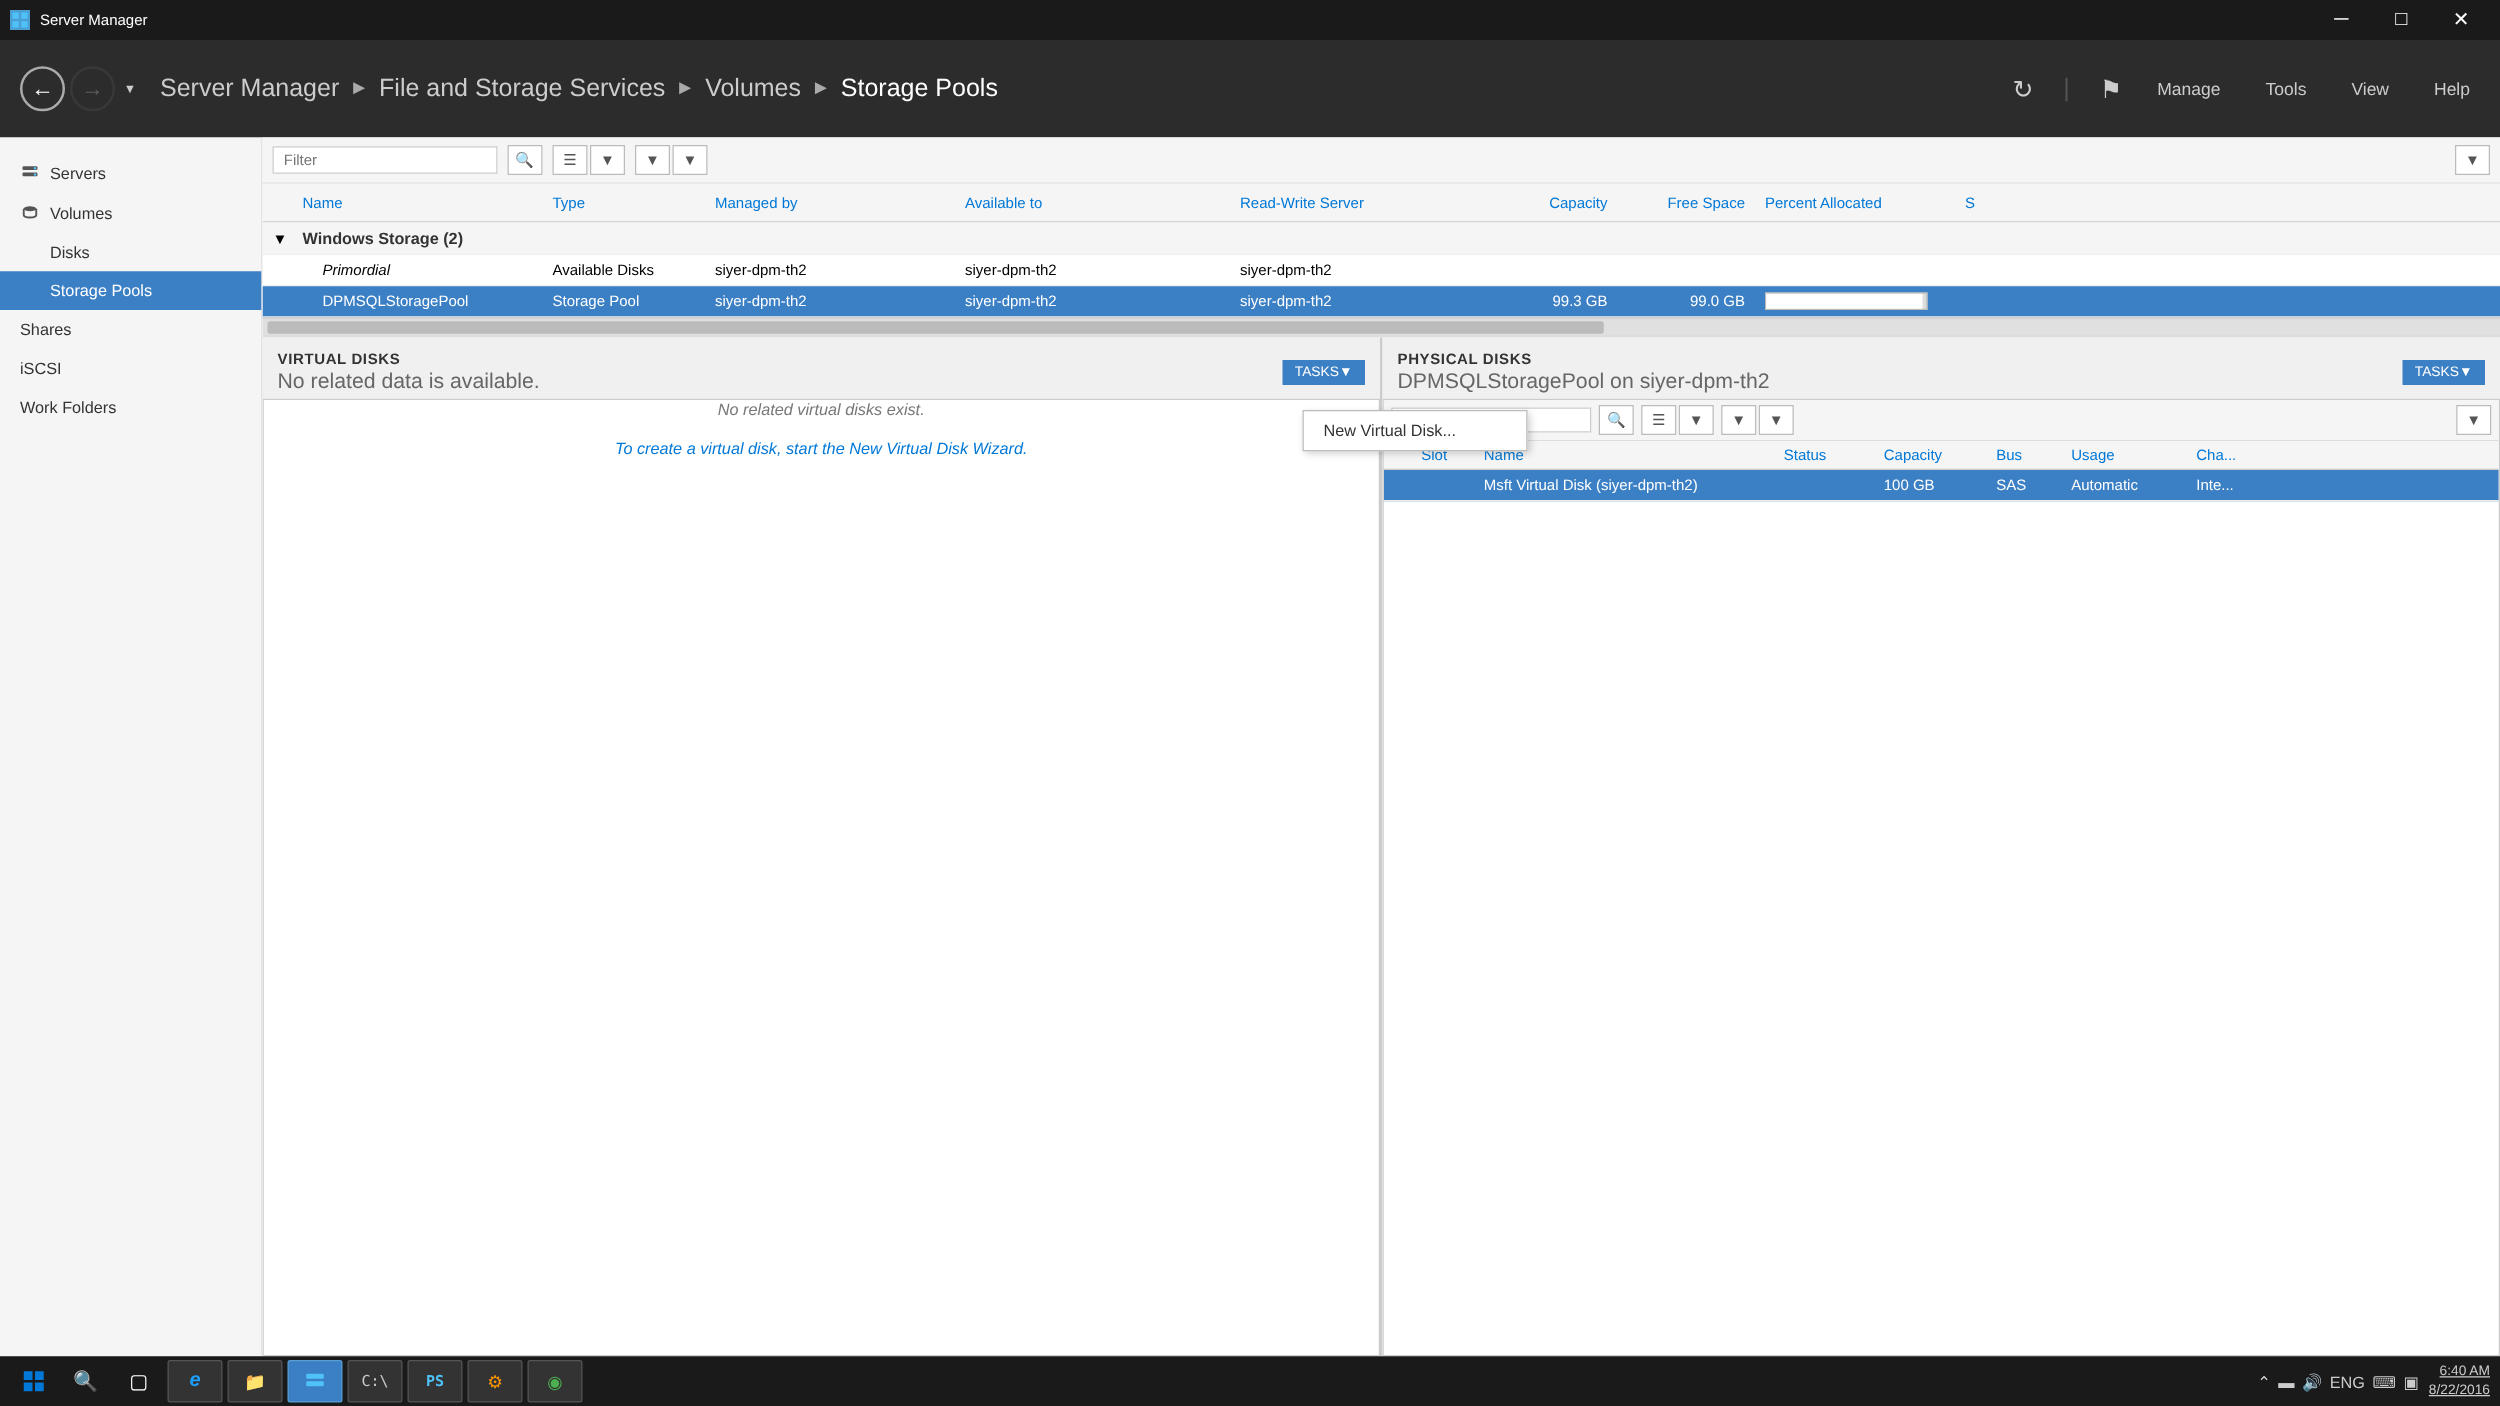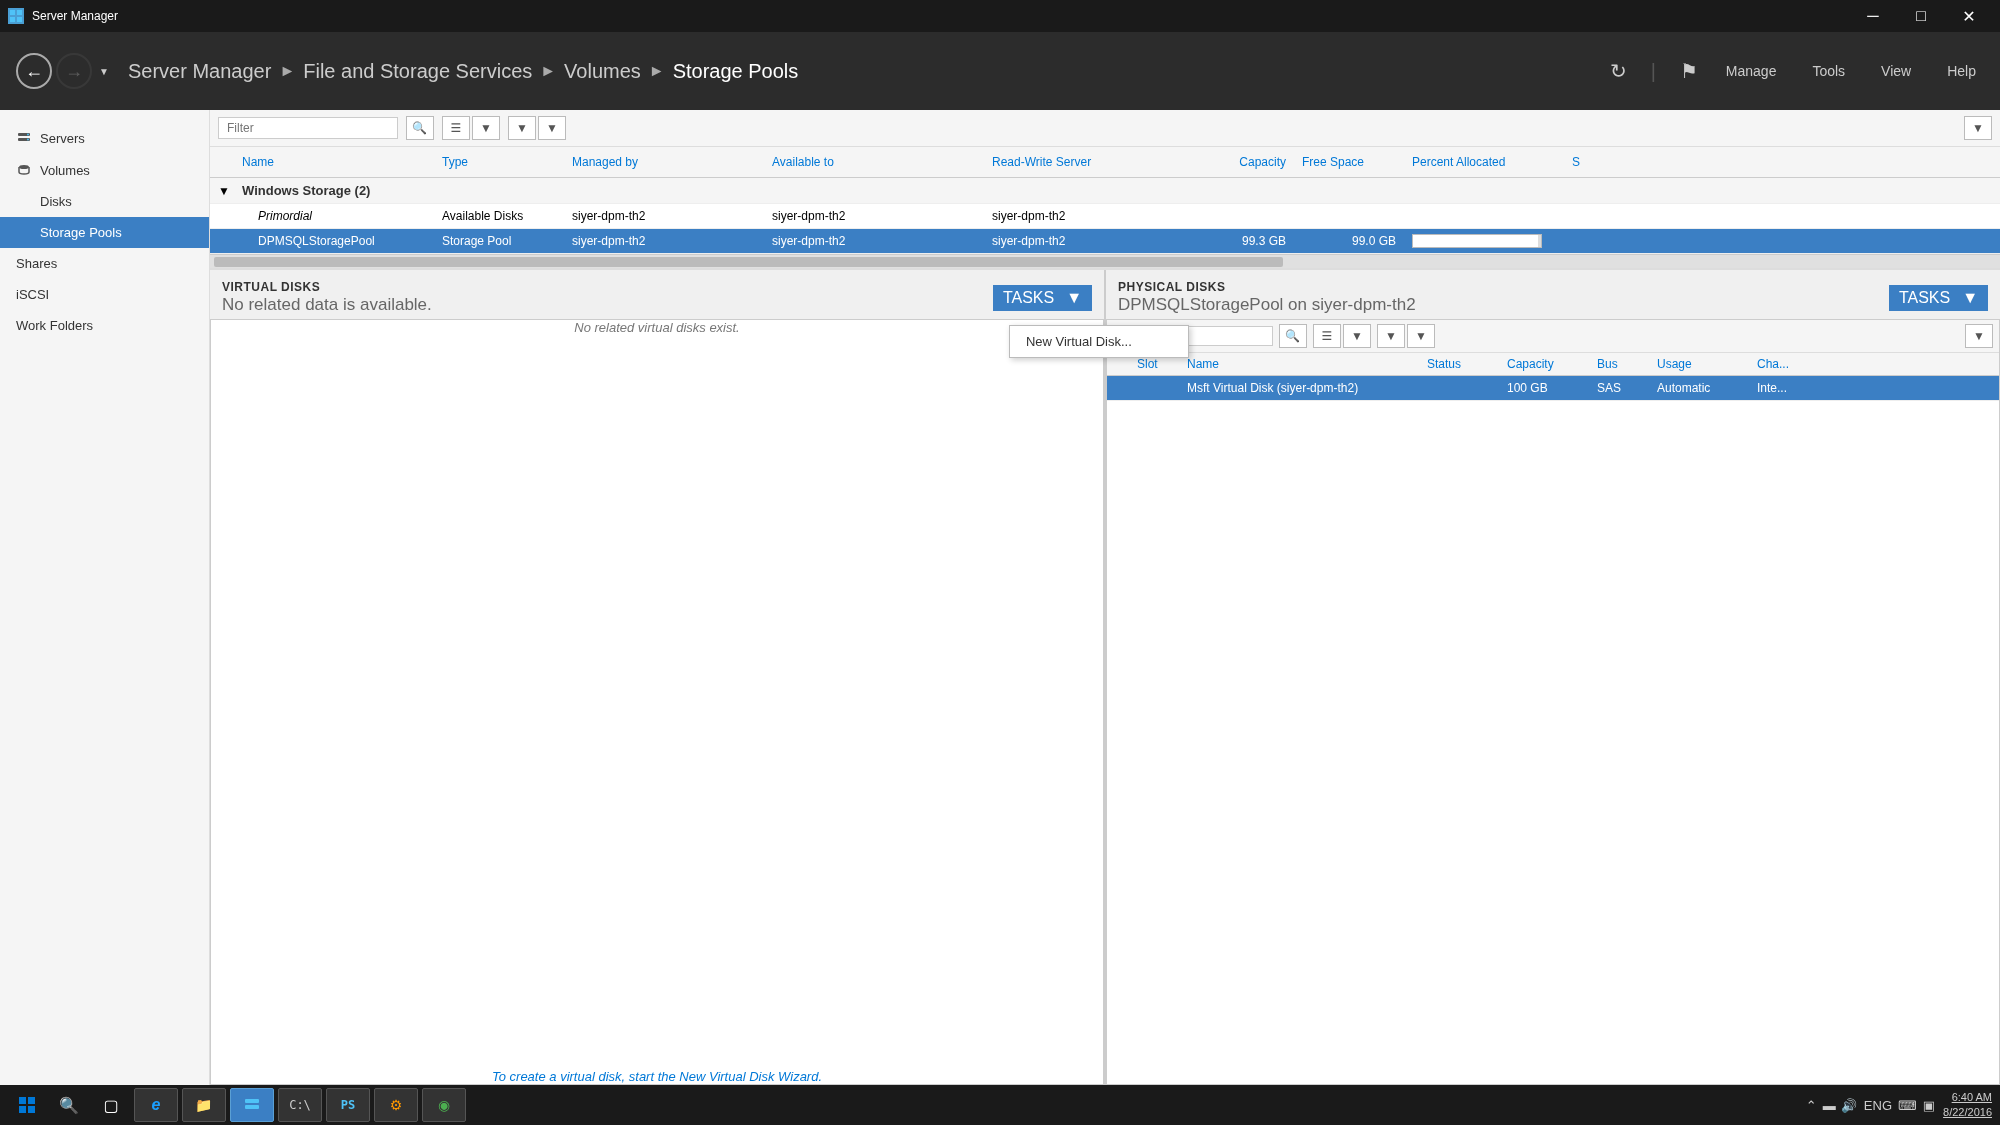--- a/index.html
+++ b/index.html
@@ -110,21 +110,21 @@
       font-size: 12px;
       color: #0078d7;
     }
     .th { padding: 4px 8px; font-weight: normal; flex-shrink: 0; }
     .th.name { width: 200px; }
     .th.type { width: 130px; }
     .th.managed-by { width: 200px; }
     .th.available-to { width: 220px; }
     .th.rw-server { width: 220px; }
     .th.capacity { width: 90px; text-align: right; }
-    .th.free-space { width: 110px; text-align: left; }
+    .th.free-space { width: 110px; text-align: right; }
     .th.percent { width: 160px; }
     .th.status { width: 80px; }
 
     .table-row {
       display: flex;
       align-items: center;
       border-bottom: 1px solid #eee;
       font-size: 12px;
     }
     .table-row.selected { background: #3b7fc4; color: #fff; }
@@ -174,44 +174,44 @@
       align-items: center;
       justify-content: space-between;
     }
     .panel-title { font-size: 12px; font-weight: 700; color: #333; text-transform: uppercase; letter-spacing: 0.5px; }
     .panel-subtitle { font-size: 17px; color: #666; margin-top: 1px; }
     .tasks-btn {
       background: #3b7fc4;
       color: #fff;
       border: none;
       padding: 4px 10px;
-      font-size: 16px;
+      font-size: 11px;
       cursor: pointer;
       display: flex;
       align-items: center;
-      gap: 12px;
+      gap: 0;
     }
 
     .panel-content {
       flex: 1;
       background: #fff;
       margin: 0 0 0 0;
       border: 1px solid #ccc;
       display: flex;
       flex-direction: column;
       overflow: hidden;
       position: relative;
     }
 
     .empty-panel {
       flex: 1;
       display: flex;
       flex-direction: column;
       align-items: center;
-      justify-content: space-between;
+      justify-content: flex-start;
       gap: 16px;
       color: #777;
       font-style: italic;
       font-size: 13px;
     }
     .empty-link { color: #0078d7; text-decoration: none; font-style: italic; cursor: pointer; }
 
     
     .dropdown-menu {
       position: absolute;

